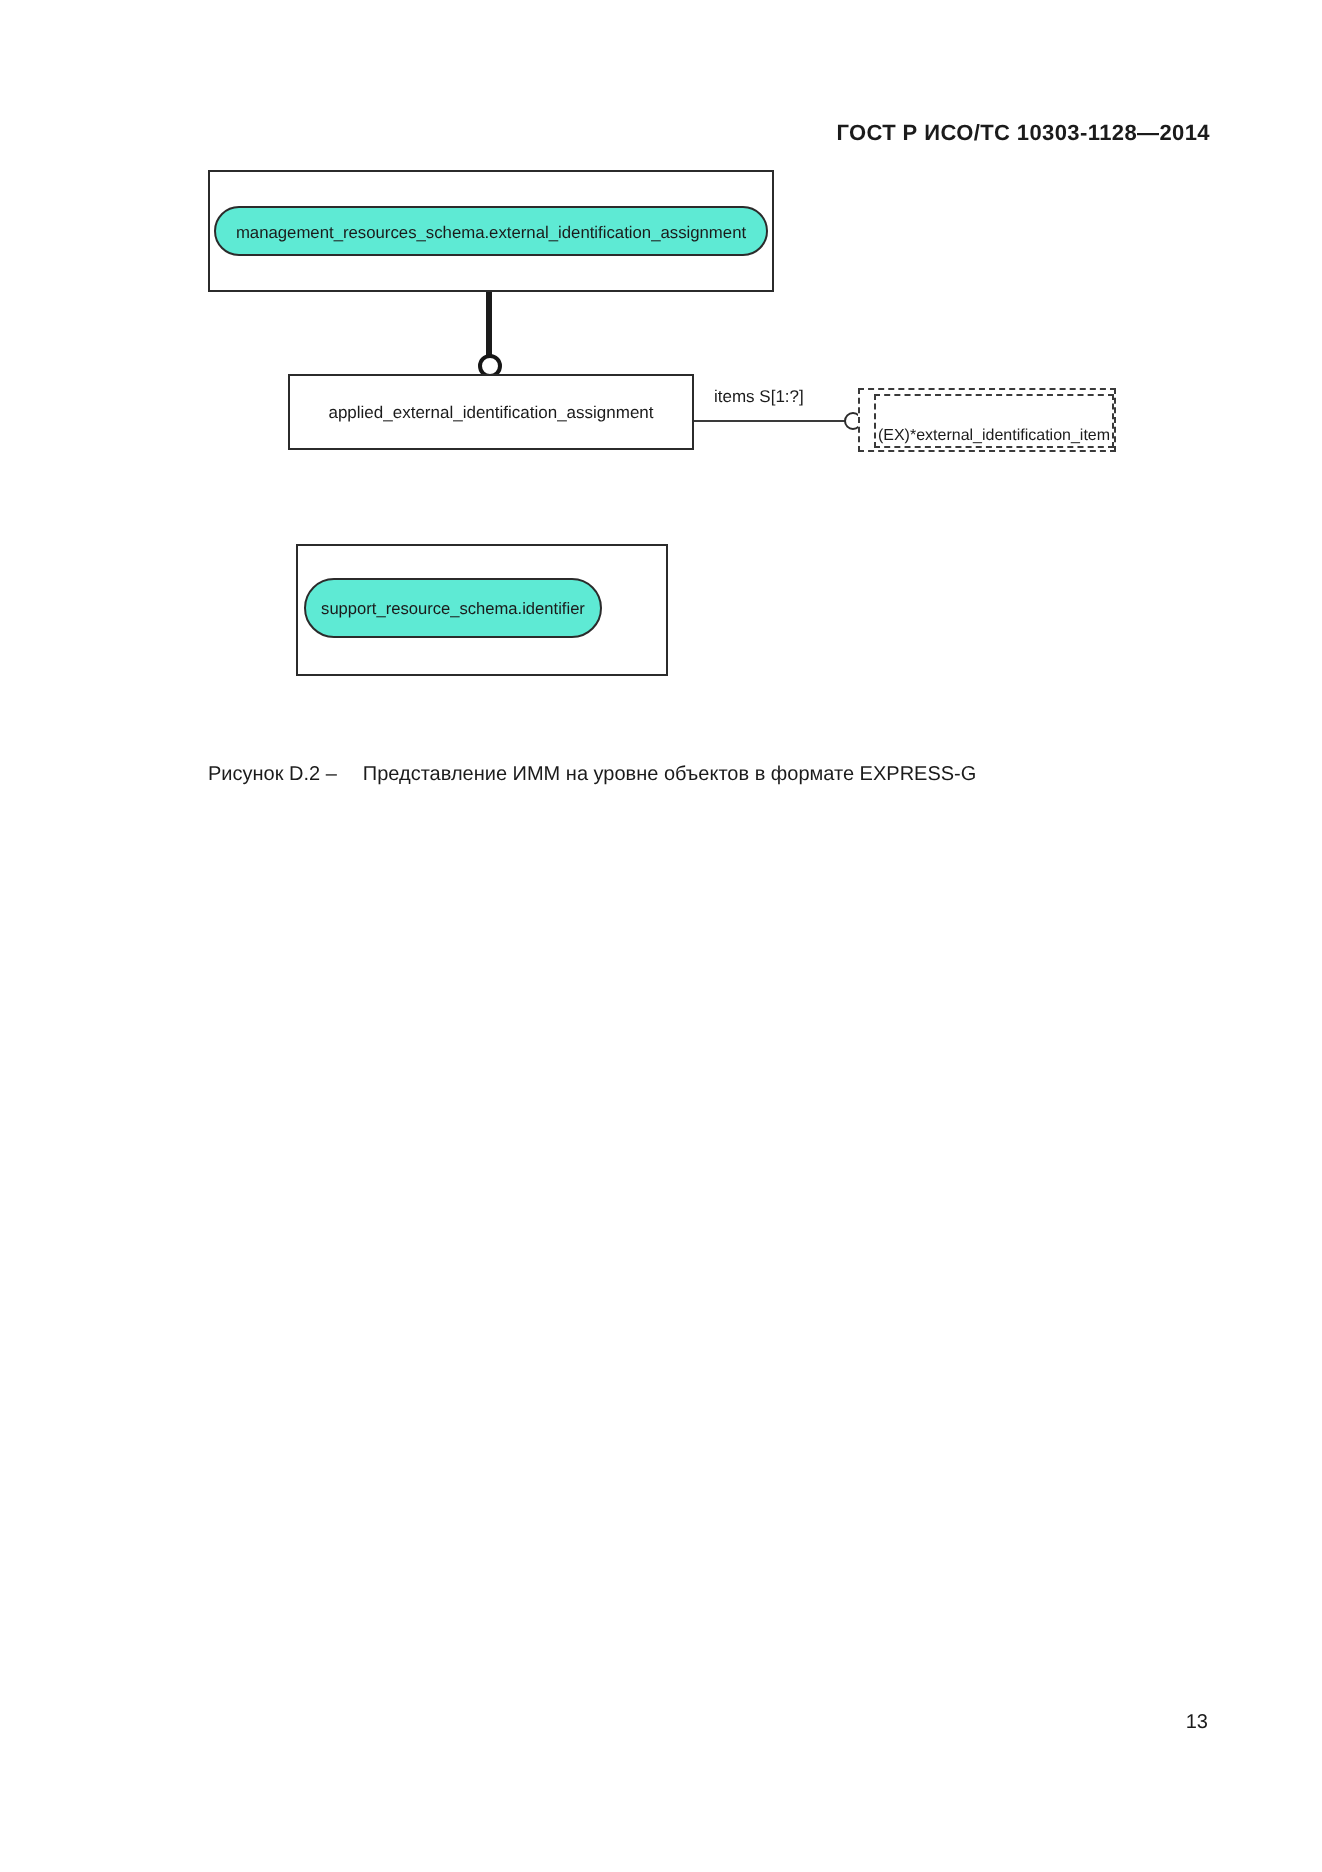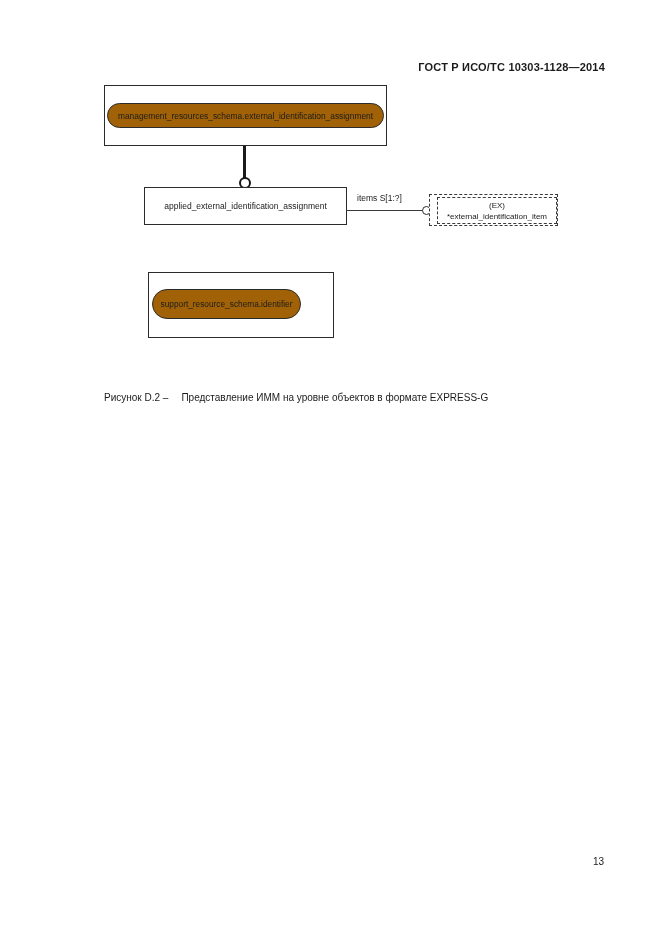--- a/index.html
+++ b/index.html
@@ -38,21 +38,21 @@
   
   .rect-box {
     position: absolute;
     border: 1px solid #2b2b2b;
     background: #ffffff;
     box-sizing: border-box;
   }
   .stadium {
     position: absolute;
     border: 1px solid #2b2b2b;
-    background: #a16207;
+    background: #5eead4;
     box-sizing: border-box;
     border-radius: 14px;
     display: flex;
     align-items: center;
     justify-content: center;
     white-space: nowrap;
   }
   .entity-text {
     display: flex;
     align-items: center;
@@ -115,34 +115,34 @@
     box-sizing: border-box;
     background: #ffffff;
   }
   .dashed-inner {
     position: absolute;
     left: 437px; top: 197px;
     width: 120px; height: 27px;
     border: 1px dashed #3a3a3a;
     box-sizing: border-box;
     display: flex;
-    flex-direction: column;
-    align-items: center;
+    flex-direction: row;
+    align-items: flex-end;
     justify-content: center;
     font-size: 8px;
     line-height: 11px;
     white-space: nowrap;
   }
   
   .box3 { left: 148px; top: 272px; width: 186px; height: 66px; }
   .oval3 { left: 3px; top: 16px; width: 149px; height: 30px; border-radius: 15px; font-size: 8.3px; }
   
   .figure-caption {
     position: absolute;
-    left: 104px; top: 392px;
+    left: 104px; top: 382px;
     font-size: 10px;
     white-space: nowrap;
   }
   .caption-text { margin-left: 13px; }
 </style>
 </head>
 <body>
 
 <div class="page">
 

